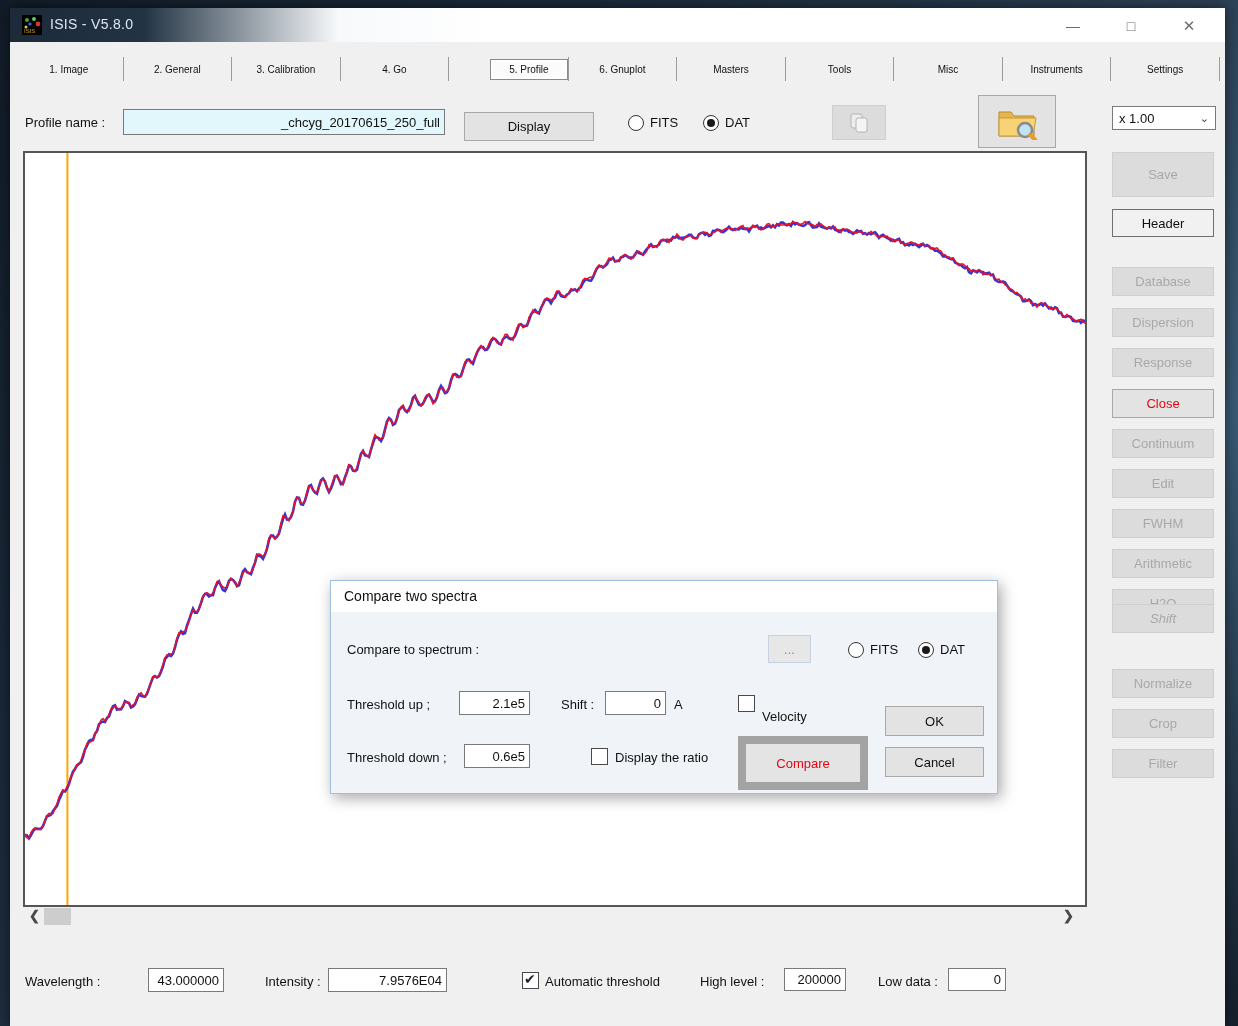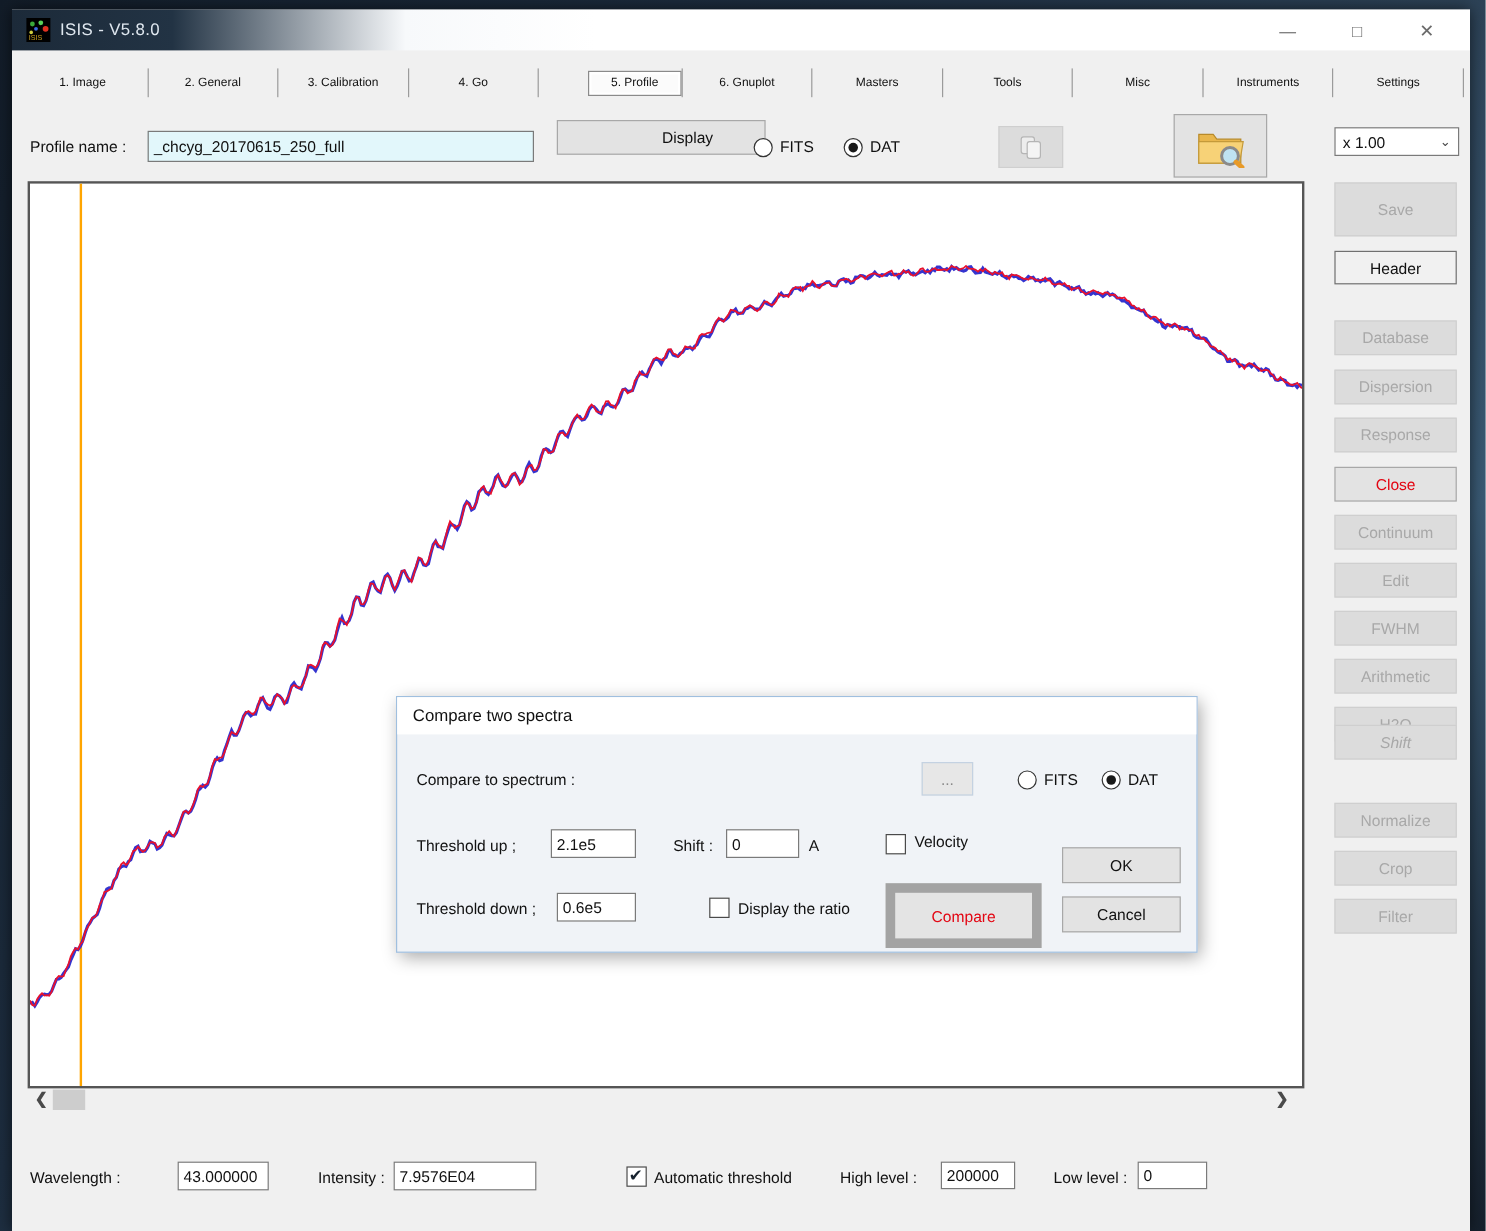--- a/index.html
+++ b/index.html
@@ -27,21 +27,21 @@
   .tab { flex:1; text-align:center; font-size:10px; color:#111; padding:4px 0; cursor:default; }
   .tab-sep { width:1px; height:24px; background:#9b9b9b; }
   .tab.selected { flex:0 0 auto;padding-left:41px; }
   .tab.selected span { display:inline-block; border:1px solid #8a8a8a; box-shadow:inset 0 0 0 2px #fff;
     background:#fbfbfb; padding:4px 18px; }
   .tab-cell-sel { flex:1; text-align:center; }
 
   
   .lbl { position:absolute; font-size:13px; color:#111; white-space:nowrap; }
   .field { position:absolute; border:1px solid #7a7a7a; background:#fff; font-family:"Liberation Sans",sans-serif;
-    font-size:13px; color:#111; padding:0 4px; }
+    font-size:13px; color:#111; padding:0 4px;text-align:right; }
   input.field { outline:none; }
   .btn { position:absolute; background:#e3e3e3; border:1px solid #a8a8a8; font-size:13px; color:#111;
     display:flex; align-items:center; justify-content:center; }
   .btn.disabled { background:#dcdcdc; border-color:#cfcfcf; color:#a8a8a8; }
   .btn.red-text { color:#e30613; }
   .radio { position:absolute; width:14px; height:14px; border:1px solid #333; border-radius:50%; background:#fff; }
   .radio.checked::after { content:""; position:absolute; left:3px; top:3px; width:8px; height:8px; border-radius:50%; background:#1a1a1a; }
   .cb { position:absolute; width:15px; height:15px; border:1px solid #4a4a4a; background:#fff; }
   .cb.checked::after { content:"✔"; position:absolute; left:1px; top:-2px; font-size:14px; color:#16222e; }
   .dropdown { position:absolute; border:1px solid #7a7a7a; background:#fff; font-size:13px; color:#111;
@@ -110,21 +110,21 @@
         <div class="tab-sep"></div>
       <div class="tab">Instruments</div>
         <div class="tab-sep"></div>
       <div class="tab">Settings</div>
         <div class="tab-sep"></div>
     </div>
   </div>
 
   <span class="lbl" style="left:25px; top:115px;">Profile name :</span>
   <input class="field" style="left: 123px; top: 109px; width: 312px; height: 24px; background: rgb(226, 247, 251);" value="_chcyg_20170615_250_full">
-  <div class="btn" style="left:464px; top:100px; width:128px; height:27px;padding-left:44px;">Display</div>
+  <div class="btn" style="left:464px; top:112px; width:128px; height:27px;">Display</div>
   <span class="radio" style="left:628px; top:115px;"></span>
   <span class="lbl" style="left:650px; top:115px;">FITS</span>
   <span class="radio checked" style="left:703px; top:115px;"></span>
   <span class="lbl" style="left:725px; top:115px;">DAT</span>
   <div class="btn disabled" style="left:832px; top:105px; width:52px; height:33px;">
     <svg width="22" height="22">
         <rect x="3" y="2" width="11" height="14" rx="2" fill="#ededed" stroke="#b5b5b5"></rect>
         <rect x="8" y="6" width="11" height="14" rx="2" fill="#f4f4f4" stroke="#b5b5b5"></rect>
       </svg>
   </div>
@@ -170,42 +170,42 @@
   <span class="hscroll-arrow" style="left:1063px; top:908px;">❯</span>
 
   <span class="lbl" style="left:25px; top:974px;">Wavelength :</span>
   <input class="field" style="left: 148px; top: 968px; width: 66px; height: 22px;" value="43.000000">
   <span class="lbl" style="left:265px; top:974px;">Intensity :</span>
   <input class="field" style="left: 328px; top: 968px; width: 109px; height: 22px;" value="7.9576E04">
   <span class="cb checked" style="left:522px; top:972px;"></span>
   <span class="lbl" style="left:545px; top:974px;">Automatic threshold</span>
   <span class="lbl" style="left:700px; top:974px;">High level :</span>
   <input class="field" style="left: 784px; top: 968px; width: 52px; height: 21px;" value="200000">
-  <span class="lbl" style="left:878px; top:974px;">Low level :</span>
+  <span class="lbl" style="left:878px; top:974px;">Low data :</span>
   <input class="field" style="left: 948px; top: 968px; width: 48px; height: 21px;" value="0">
 
   <div class="dialog">
     <div class="dialog-title">
       <span>Compare two spectra</span>
     </div>
 
     <span class="dlg-lbl" style="left:16px; top:61px;">Compare to spectrum :</span>
     <div class="btn" style="left:437px; top:54px; width:41px; height:26px; color:#8a8a8a; background:#e7e7e7; border-color:#c4d2e2;">...</div>
     <span class="radio" style="left:517px; top:61px;"></span>
     <span class="dlg-lbl" style="left:539px; top:61px;">FITS</span>
     <span class="radio checked" style="left:587px; top:61px;"></span>
     <span class="dlg-lbl" style="left:609px; top:61px;">DAT</span>
 
     <span class="dlg-lbl" style="left:16px; top:116px;">Threshold up ;</span>
     <input class="field" style="left: 128px; top: 110px; width: 61px; height: 22px;" value="2.1e5">
     <span class="dlg-lbl" style="left:230px; top:116px;">Shift :</span>
     <input class="field" style="left: 274px; top: 110px; width: 51px; height: 22px;" value="0">
     <span class="dlg-lbl" style="left:343px; top:116px;">A</span>
     <span class="cb" style="left:407px; top:114px;"></span>
-    <span class="dlg-lbl" style="left:431px; top:113px;">Velocity</span>
+    <span class="dlg-lbl" style="left:431px; top:128px;">Velocity</span>
     <div class="btn" style="left:554px; top:125px; width:97px; height:28px;">OK</div>
 
     <span class="dlg-lbl" style="left:16px; top:169px;">Threshold down ;</span>
     <input class="field" style="left: 133px; top: 163px; width: 56px; height: 22px;" value="0.6e5">
     <span class="cb" style="left:260px; top:167px;"></span>
     <span class="dlg-lbl" style="left:284px; top:169px;">Display the ratio</span>
     <div class="btn compare-btn" style="left:407px; top:155px; width:114px; height:38px;">Compare</div>
     <div class="btn" style="left:554px; top:166px; width:97px; height:28px;">Cancel</div>
   </div>
 </div>

